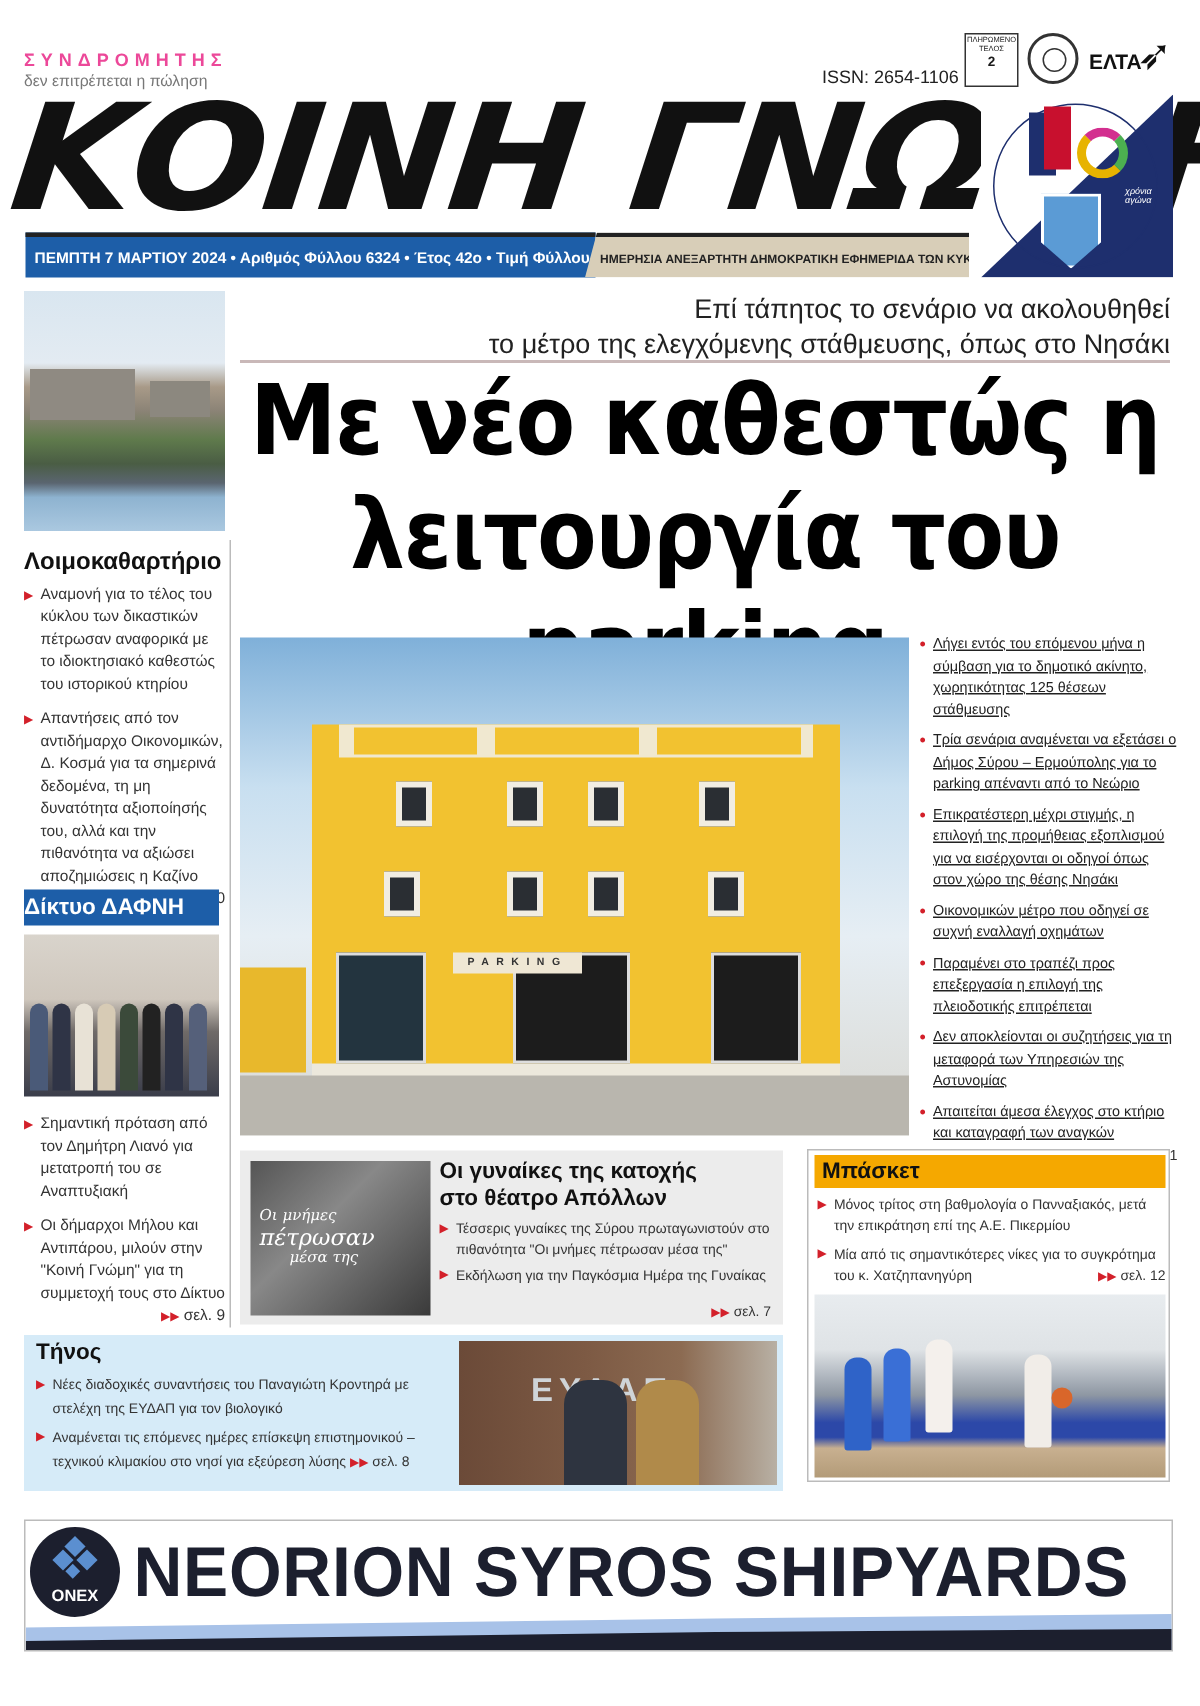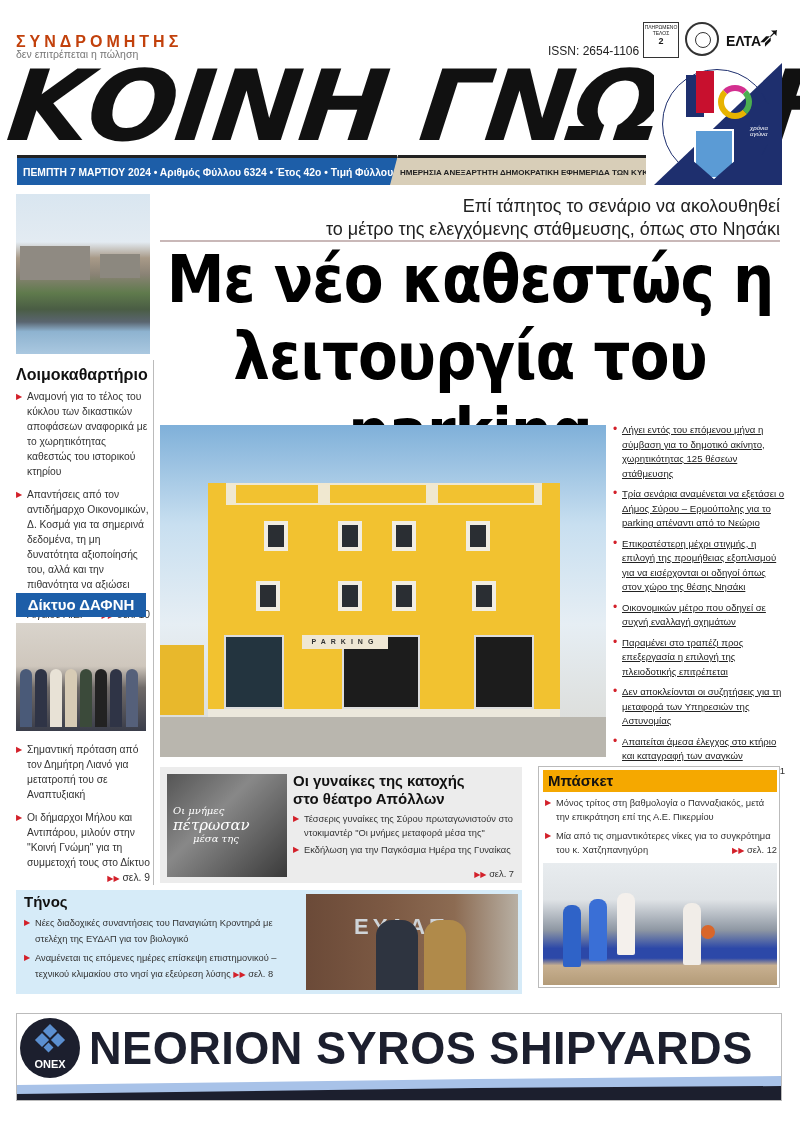--- a/index.html
+++ b/index.html
@@ -1,20 +1,20 @@
 <!DOCTYPE html>
 <html><head>
 <meta charset="utf-8">
 <style>
   * { box-sizing: border-box; margin: 0; padding: 0; }
   body { width: 800px; height: 1137px; background: #fff; font-family: "Liberation Sans", sans-serif; position: relative; overflow: hidden; color: #1a1a1a; }
   .abs { position: absolute; }
 
   
-  .sub-title { left: 16px; top: 33px; font-size: 16px; letter-spacing: 4px; color: #c2410c; font-weight: bold; text-align: center; }
+  .sub-title { left: 16px; top: 33px; font-size: 12px; letter-spacing: 4px; color: #ec4899; font-weight: bold; text-align: center; }
   .sub-note { left: 16px; top: 48px; font-size: 10.5px; color: #777; }
   .logo { left: 14px; top: 58px; font-family: "DejaVu Sans", sans-serif; font-weight: 900; font-style: italic; font-size: 98px; letter-spacing: -2px; line-height: 96px; color: #111; transform: scaleX(1.08) skewX(-6deg); transform-origin: left top; white-space: nowrap; }
   .issn { left: 548px; top: 44px; font-size: 12px; color: #222; }
   .stamp { left: 643px; top: 22px; width: 36px; height: 36px; border: 1.5px solid #333; font-size: 5px; text-align: center; line-height: 6px; padding-top: 1px; }
   .stamp .num { font-size: 9px; font-weight: bold; line-height: 10px; }
   .seal { left: 685px; top: 22px; width: 34px; height: 34px; border: 2px solid #333; border-radius: 50%; }
   .seal::after { content: ""; position: absolute; left: 8px; top: 8px; width: 14px; height: 14px; border: 1.5px solid #333; border-radius: 50%; }
   .elta { left: 726px; top: 33px; font-size: 14px; font-weight: bold; color: #111; }
   .elta-bird { left: 758px; top: 20px; font-size: 28px; color: #111; }
 
@@ -41,21 +41,21 @@
   .left-photo .bld2 { position: absolute; left: 84px; top: 60px; width: 40px; height: 24px; background: #8c887f; }
   .sec-head { font-weight: bold; font-size: 16px; color: #111; }
   .sec-lq { left: 16px; top: 366px; }
   .bullet-list { font-size: 10.3px; line-height: 15px; color: #333; }
   .bullet-list li { list-style: none; position: relative; padding-left: 11px; margin-bottom: 8px; }
   .bullet-list li::before { content: "▶"; position: absolute; left: 0; top: 0; color: #d3202a; font-size: 8px; }
   .page-ref { color: #333; white-space: nowrap; }
   .page-ref .arr { color: #d3202a; font-size: 8px; }
   .lq-list { left: 16px; top: 389px; width: 134px; }
   .col-rule { left: 153px; top: 360px; width: 1px; height: 525px; background: #bbb; }
-  .dafni-head { left: 16px; top: 593px; width: 130px; height: 24px; background: #1d5ea8; color: #fff; font-weight: bold; font-size: 15px; line-height: 24px; text-align: center; }
+  .dafni-head { left: 16px; top: 593px; width: 130px; height: 24px; background: #1d5ea8; color: #fff; font-weight: bold; font-size: 15px; line-height: 24px; }
   .dafni-photo { left: 16px; top: 623px; width: 130px; height: 108px; background: linear-gradient(180deg, #d9d4cc 0%, #cfc7bd 40%, #6f6a68 60%, #3a3d4a 100%); }
   .dafni-photo .p { position: absolute; bottom: 4px; width: 12px; height: 58px; border-radius: 6px 6px 0 0; background: #2f3446; }
   .dafni-list { left: 16px; top: 742px; width: 134px; }
 
   
   .main-photo { left: 160px; top: 425px; width: 446px; height: 332px; background: linear-gradient(180deg, #7fb0d9 0%, #c8dff0 30%, #e6eef4 60%, #d9d8d2 100%); overflow: hidden; }
   .mp-building { position: absolute; left: 48px; top: 58px; width: 352px; height: 240px; background: #f2c230; }
   .mp-top { position: absolute; left: 18px; top: 0; width: 316px; height: 22px; background: #f0e8d0; }
   .mp-top span { position: absolute; top: 2px; height: 18px; background: #f2c230; }
   .mp-win { position: absolute; width: 24px; height: 30px; background: #2a2e33; border: 4px solid #f1ede2; }
@@ -181,21 +181,21 @@
   <li><span>Απαιτείται άμεσα έλεγχος στο κτήριο και καταγραφή των αναγκών συντήρησής του</span>
     <span class="page-ref" style="float:right"><span class="arr">▶▶</span> <span>σελ. 11</span></span></li>
 </ul>
 
 <div class="abs left-photo">
   <div class="bld"></div>
   <div class="bld2"></div>
 </div>
 <div class="abs sec-head sec-lq">Λοιμοκαθαρτήριο</div>
 <ul class="abs bullet-list lq-list">
-  <li>Αναμονή για το τέλος του κύκλου των δικαστικών αποφάσεων αναφορικά με το χωρητικότητας καθεστώς του ιστορικού κτηρίου</li>
+  <li>Αναμονή για το τέλος του κύκλου των δικαστικών πέτρωσαν αναφορικά με το ιδιοκτησιακό καθεστώς του ιστορικού κτηρίου</li>
   <li><span>Απαντήσεις από τον αντιδήμαρχο Οικονομικών, Δ. Κοσμά για τα σημερινά δεδομένα, τη μη δυνατότητα αξιοποίησής του, αλλά και την πιθανότητα να αξιώσει αποζημιώσεις η Καζίνο Αιγαίου Α.Ε.</span>
     <span class="page-ref" style="float:right"><span class="arr">▶▶</span> <span>σελ. 10</span></span></li>
 </ul>
 <div class="abs col-rule"></div>
 
 <div class="abs dafni-head">Δίκτυο ΔΑΦΝΗ</div>
 <div class="abs dafni-photo">
   <div class="p" style="left:4px;background:#4a5a78"></div>
   <div class="p" style="left:19px"></div>
   <div class="p" style="left:34px;background:#e8e2d6"></div>
@@ -217,21 +217,21 @@
       <div>Οι μνήμες</div>
       <div class="big">πέτρωσαν</div>
       <div style="padding-left:20px">μέσα της</div>
     </div>
   </div>
   <div class="theatre-title">
     <div>Οι γυναίκες της κατοχής</div>
     <div>στο θέατρο Απόλλων</div>
   </div>
   <ul class="bullet-list theatre-list">
-    <li>Τέσσερις γυναίκες της Σύρου πρωταγωνιστούν στο ντοκιμαντέρ "Οι μνήμες μεταφορά μέσα της"</li>
+    <li>Τέσσερις γυναίκες της Σύρου πρωταγωνιστούν στο πιθανότητα "Οι μνήμες πέτρωσαν μέσα της"</li>
     <li>Εκδήλωση για την Παγκόσμια Ημέρα της Γυναίκας</li>
   </ul>
   <span class="page-ref abs" style="right:8px;bottom:4px;font-size:9.3px"><span class="arr">▶▶</span> <span>σελ. 7</span></span>
 </div>
 
 <div class="abs basket">
   <div class="basket-head">Μπάσκετ</div>
   <ul class="bullet-list basket-list">
     <li>Μόνος τρίτος στη βαθμολογία ο Πανναξιακός, μετά την επικράτηση επί της Α.Ε. Πικερμίου</li>
     <li><span>Μία από τις σημαντικότερες νίκες για το συγκρότημα του κ. Χατζηπανηγύρη</span>

